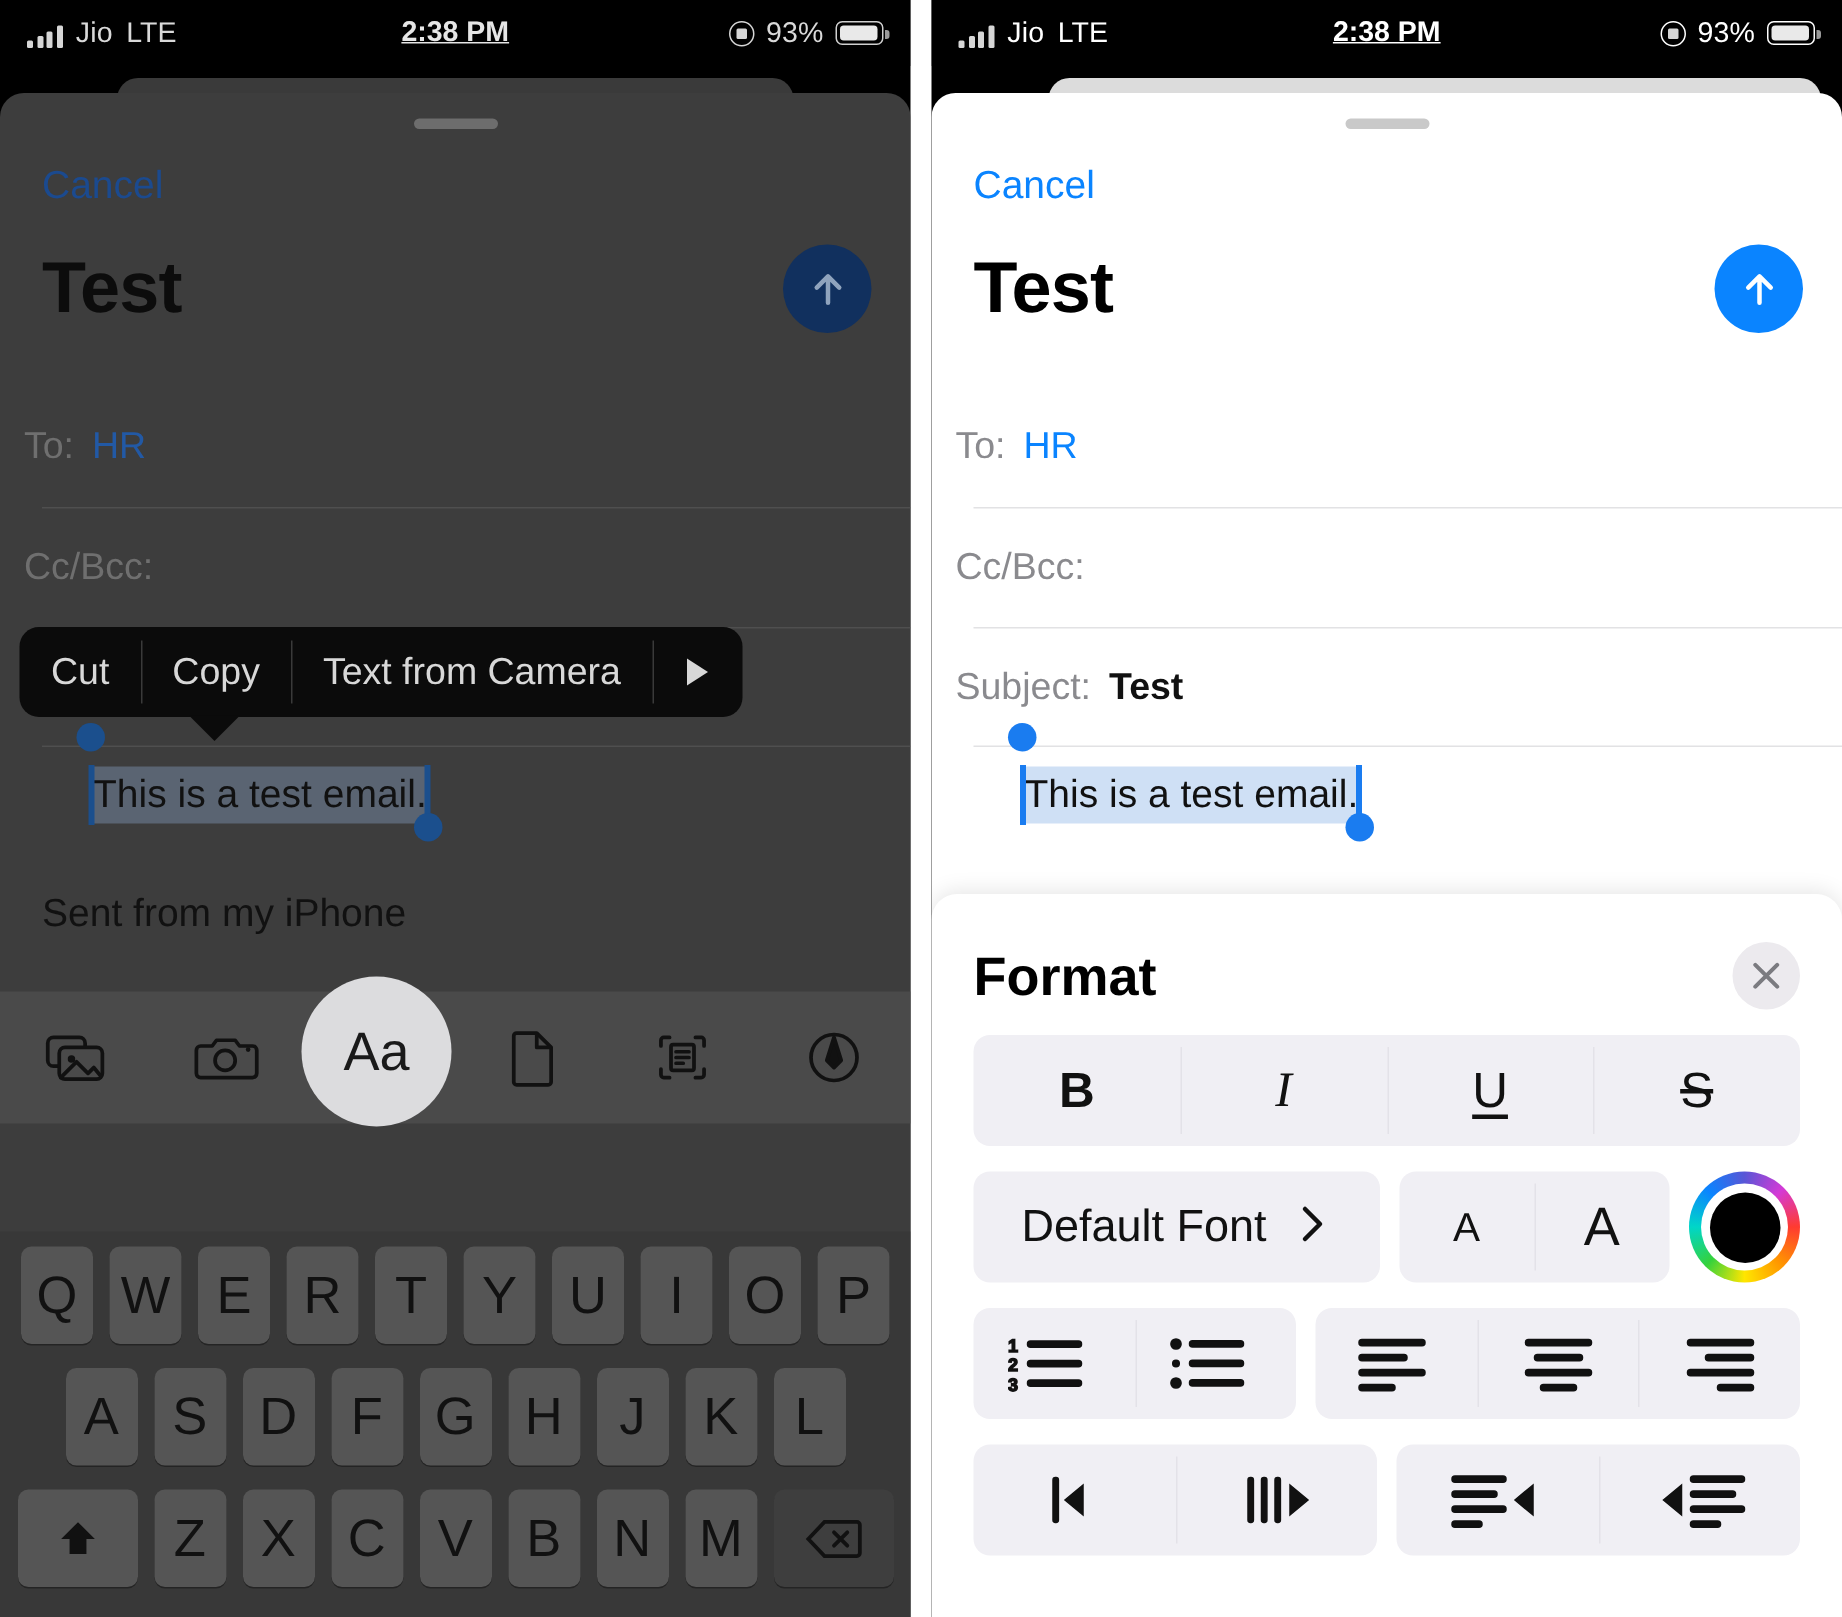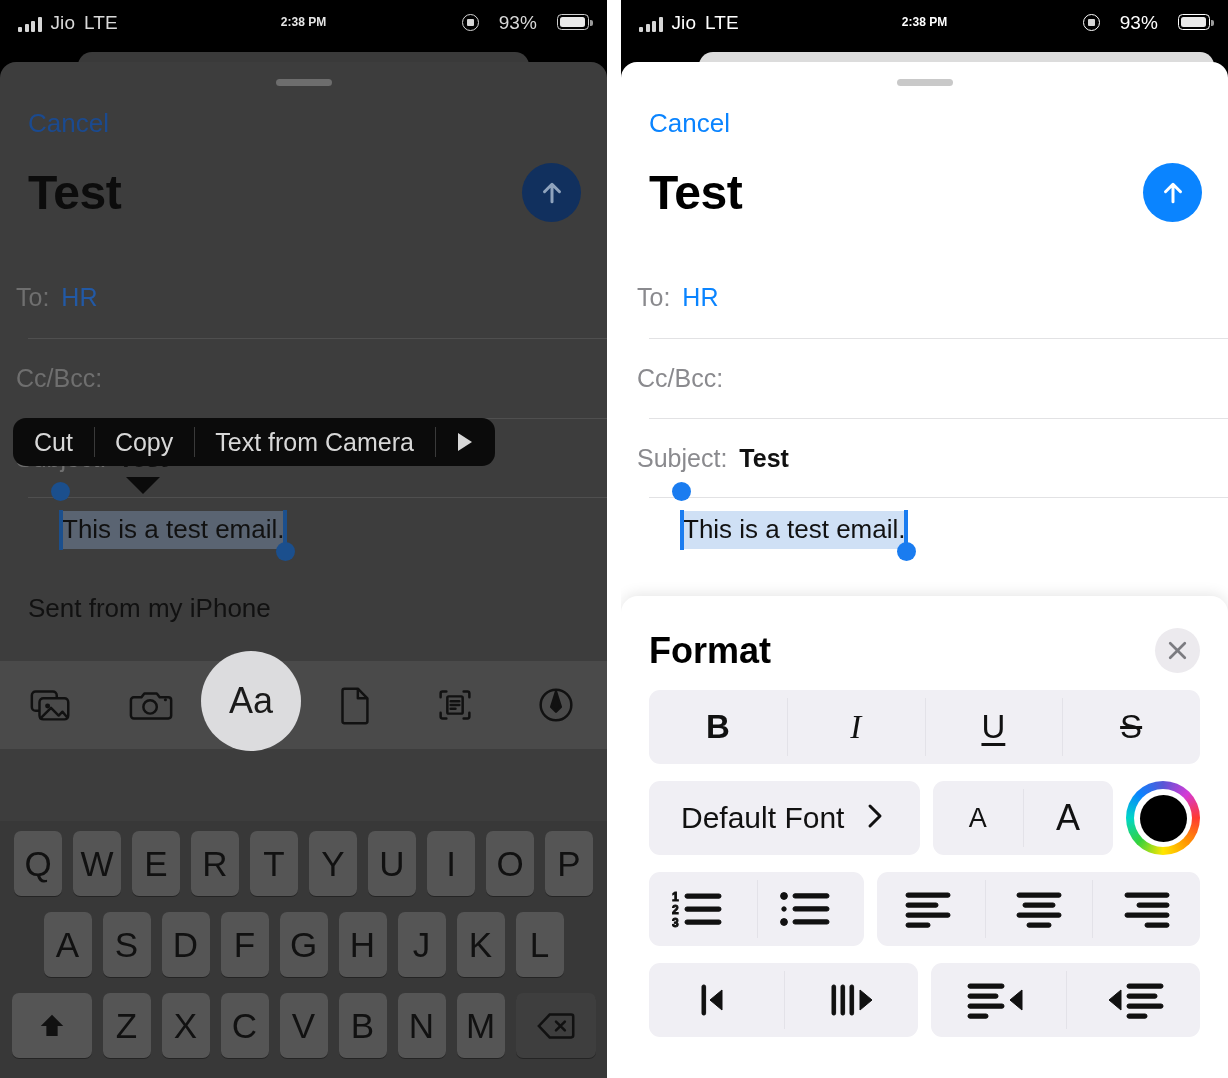--- a/index.html
+++ b/index.html
@@ -24,22 +24,22 @@
     padding:0 18px;
   }
   .sb-left{ display:flex; align-items:flex-end; gap:9px; }
   .bars{ display:flex; align-items:flex-end; gap:2.5px; height:15px; }
   .bars i{ display:block; width:4px; background:#d6d6d6; border-radius:1px; }
   .bars i:nth-child(1){height:5px;}
   .bars i:nth-child(2){height:8px;}
   .bars i:nth-child(3){height:11px;}
   .bars i:nth-child(4){height:15px;}
   .sb-text{ color:#d9d9d9; font-size:19px; letter-spacing:.1px; line-height:1; }
-  .sb-center{ position:absolute; left:0; right:0; text-align:center; color:#e6e6e6; font-size:12px; font-weight:600; pointer-events:none; }
-  .sb-right{ margin-left:auto; display:flex; align-items:center; gap:20px; z-index:2; }
+  .sb-center{ position:absolute; left:0; right:0; text-align:center; color:#e6e6e6; font-size:19px; font-weight:600; pointer-events:none;text-decoration:underline; }
+  .sb-right{ margin-left:auto; display:flex; align-items:center; gap:8px; z-index:2; }
   .lockrot{ width:17px; height:17px; border:1.6px solid #d6d6d6; border-radius:50%; position:relative; }
   .lockrot:after{ content:""; position:absolute; left:4.5px; top:4px; width:7px; height:7px; border-radius:1px; background:#d6d6d6; }
   .batt{ width:32px; height:16px; border:1.6px solid #cfcfcf; border-radius:4.5px; position:relative; }
   .batt:before{ content:""; position:absolute; left:1.6px; top:1.6px; bottom:1.6px; width:25px; background:#e9e9e9; border-radius:2.5px; }
   .batt:after{ content:""; position:absolute; right:-4.5px; top:5px; width:2.5px; height:6px; background:#9a9a9a; border-radius:0 2px 2px 0; }
 
   
   .backcard{ position:absolute; top:52px; border-radius:14px; height:40px; }
   .sheet{ position:absolute; left:0; right:0; bottom:0; top:62px; border-radius:16px 16px 0 0; overflow:hidden; }
   .grabber{ width:56px; height:7px; border-radius:4px; margin:17px auto 0; }
@@ -71,21 +71,21 @@
   .left .field .label-muted{ color:#6f6f6f; }
   .left .field .value-blue{ color:#2259a5; }
   .left .divider{ background:#4f4f4f; }
   .left .bodytext{ color:#111; }
   .left .sig{ color:#111; }
   .left .selhi{ background:#5a6472; }
   .left .handle-dot{ background:#1b4f8d; }
   .left .handle-bar{ background:#1b4f8d; }
 
   
-  .callout{ position:absolute; background:#0b0b0b; border-radius:13px; display:flex; height:48px; align-items:stretch; overflow:hidden; z-index:25; }
+  .callout{ position:absolute; background:#0b0b0b; border-radius:13px; display:flex; height:60px; align-items:stretch; overflow:hidden; z-index:25; }
   .callout .mi{ display:flex; align-items:center; padding:0 21px; color:#d8d8d8; font-size:25px; position:relative; }
   .callout .mi + .mi:before{ content:""; position:absolute; left:0; top:9px; bottom:9px; width:1px; background:#3a3a3a; }
   .callout .arrowbtn{ padding:0 20px; }
   .callout-tail{ position:absolute; width:0; height:0; border-left:17px solid transparent; border-right:17px solid transparent; border-top:17px solid #0b0b0b; z-index:26; }
 
   
   .kbar{ position:absolute; left:0; right:0; height:88px; background:#4a4a4a; display:flex; align-items:center; justify-content:space-around; z-index:20; }
   .kbar .kicon{ width:52px; height:48px; display:flex; align-items:center; justify-content:center; }
   .kbar .kicon svg{ width:46px; height:42px; }
   .aa-highlight{ position:absolute; width:100px; height:100px; border-radius:50%; background:#dcdcde; display:flex; align-items:center; justify-content:center; z-index:30; }

